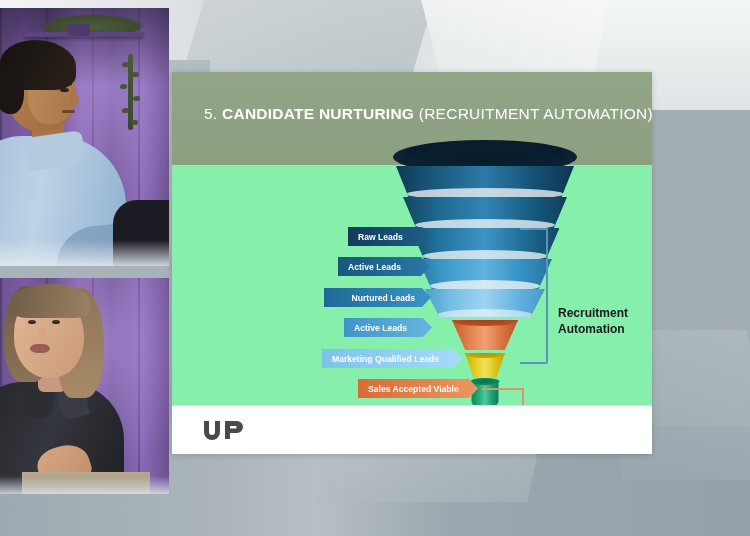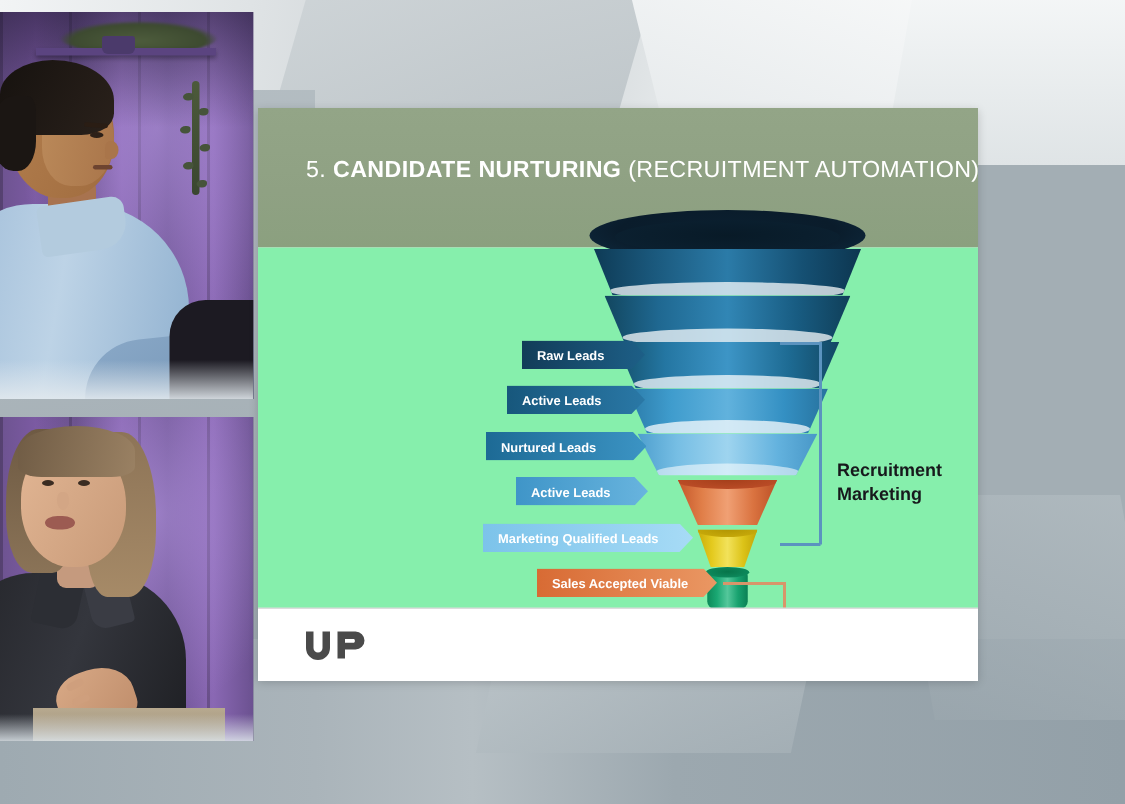--- a/index.html
+++ b/index.html
@@ -392,21 +392,21 @@
           background:linear-gradient(90deg,#123c58,#1d5f87);">
       <span>Raw Leads</span>
     </div>
 
     <div class="tag" style="left:166px; top:92px; width:92px;
           background:linear-gradient(90deg,#17577c,#2a78a6);">
       <span>Active Leads</span>
     </div>
 
     <div class="tag" style="left:152px; top:123px; width:107px;
-          background:linear-gradient(90deg,#1d6a95,#3c94c4);">
+          background:linear-gradient(90deg,#1d6a95,#3c94c4);justify-content:flex-end;">
       <span>Nurtured Leads</span>
     </div>
 
     <div class="tag" style="left:150px; top:184px; width:140px;
           background:linear-gradient(90deg,#7cc3ea,#a7dbf6);">
       <span>Marketing Qualified Leads</span>
     </div>
 
     <div class="tag" style="left:172px; top:153px; width:88px;
           background:linear-gradient(90deg,#3f95c8,#68b4de);">
@@ -427,21 +427,21 @@
           background:linear-gradient(90deg,#17a06d,#3ec093);">
       <span>Closed / Won</span>
     </div>
 
     <div class="brkH" style="left:348px; top:63px;  width:27px; background:#5b93bf;"></div>
     <div class="brkV" style="left:374px; top:63px;  height:135px; background:#5b93bf;"></div>
     <div class="brkH" style="left:348px; top:197px; width:27px; background:#5b93bf;"></div>
 
     <div id="annRA" style="left:386px; top:109px;">
       <div>Recruitment</div>
-      <div>Marketing</div>
+      <div>Automation</div>
     </div>
 
     <div class="brkH" style="left:310px; top:223px; width:42px; background:#d8956a;"></div>
     <div class="brkV" style="left:350px; top:223px; height:63px; background:#d8956a;"></div>
     <div class="brkH" style="left:326px; top:285px; width:26px; background:#d8956a;"></div>
 
     <div id="annATS" style="left:362px; top:246px;">ATS</div>
 
   </div>
 

